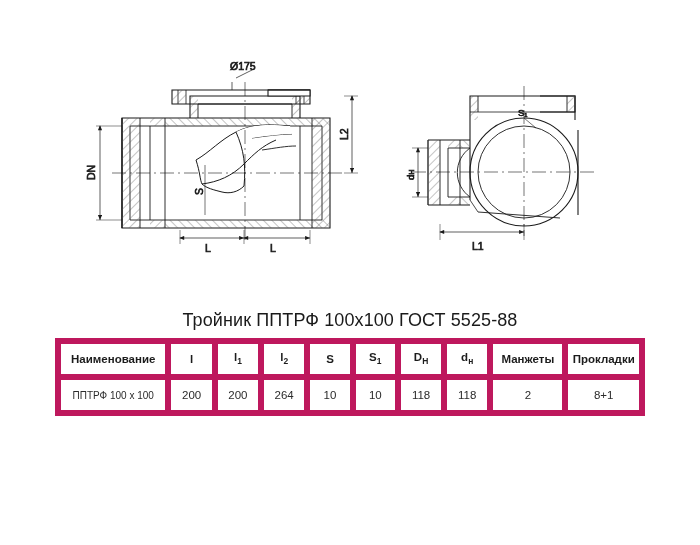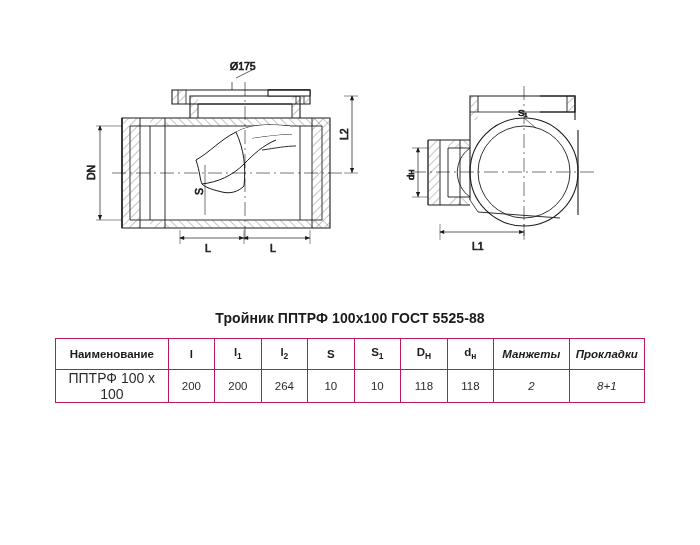--- a/index.html
+++ b/index.html
@@ -29,62 +29,61 @@
   }
   .drawing-area svg {
     display: block;
   }
   .caption {
     position: absolute;
     left: 0;
     top: 310px;
     width: 700px;
     text-align: center;
-    font-size: 14px;
-    font-weight: bold;
+    font-size: 18px;
+    font-weight: normal;
     letter-spacing: 0.1px;
     color: #1a1a1a;
   }
   .table-wrap {
     position: absolute;
     left: 55px;
     top: 338px;
     width: 590px;
   }
   table.spec {
     border-collapse: collapse;
     width: 100%;
     font-size: 11.5px;
   }
   table.spec th, table.spec td {
-    border: 1px solid #be185d;
+    border: 6px solid #be185d;
     text-align: center;
     color: #2b2b2b;
     padding: 0;
     height: 30px;
     font-weight: normal;
   }
   table.spec th {
     font-weight: bold;
     font-size: 11.5px;
     color: #1c1c1c;
   }
   table.spec th.name-col, table.spec td.name-col {
     width: 108px;
     text-align: center;
   }
   table.spec td.name-col {
-    font-size: 14px;
+    font-size: 10px;
   }
   table.spec th.num-col, table.spec td.num-col {
     width: 44px;
   }
   table.spec th.wide-col, table.spec td.wide-col {
     width: 72px;
-    font-style: italic;
   }
   .sub {
     font-size: 8.5px;
     vertical-align: sub;
   }
   .dim-text {
     font-family: "Liberation Sans", sans-serif;
     font-size: 10.5px;
     fill: #1a1a1a;
   }

